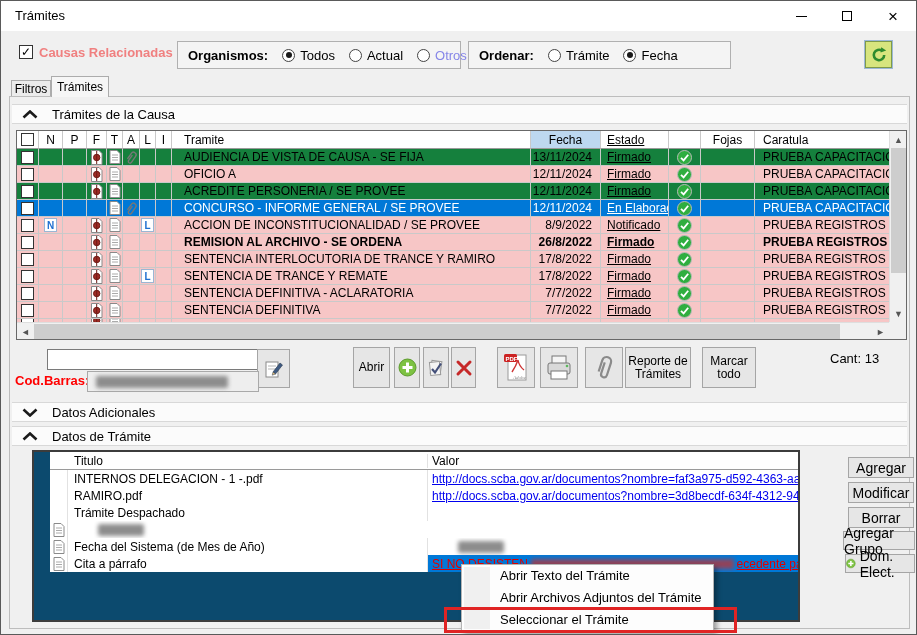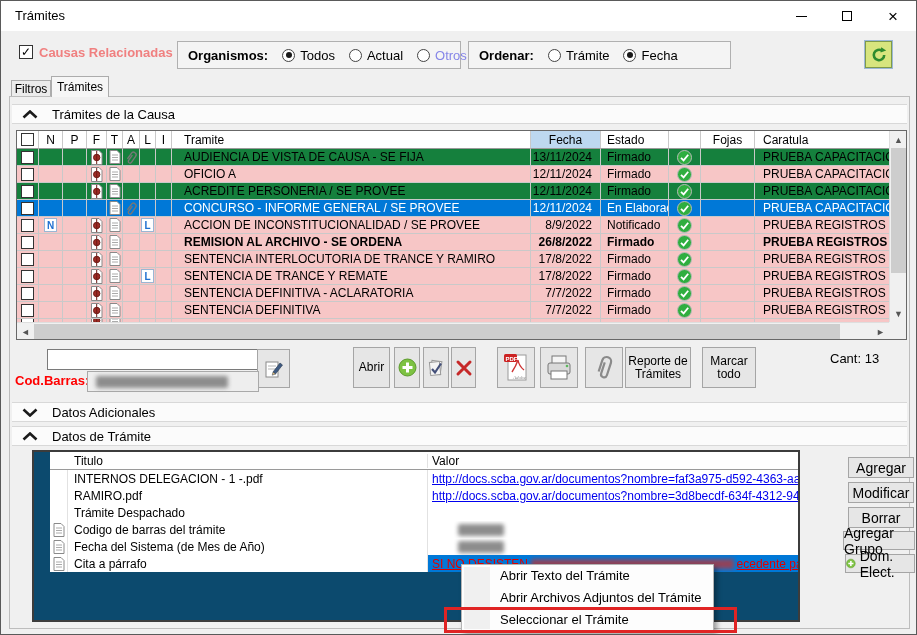--- a/index.html
+++ b/index.html
@@ -42,21 +42,21 @@
   .c0{width:22px;justify-content:center;}
   .c1{width:24px;justify-content:center;}
   .c2{width:24px;justify-content:center;}
   .c3{width:20px;justify-content:center;}
   .c4{width:16px;justify-content:center;}
   .c5{width:17px;justify-content:center;}
   .c6{width:16px;justify-content:center;}
   .c7{width:16px;justify-content:center;}
   .c8{width:359px;padding-left:12px;}
   .c9{width:70px;justify-content:flex-end;padding-right:8px;}
-  .c10{width:68px;padding-left:6px;}
+  .c10{width:68px;padding-left:6px;text-decoration:underline;}
   .c11{width:32px;justify-content:center;}
   .c12{width:54px;justify-content:center;}
   .c13{width:134px;padding-left:8px;border-right:none;}
   .g1hdr .c8,.g1hdr .c10,.g1hdr .c13{justify-content:flex-start;}
   .g1hdr .c9{justify-content:center;padding-right:0;background:#bdd8f0;}
   .row-yellow{background:#15803d;}
   .row-pink{background:#f7c6c6;}
   .row-sel{background:#0078d7;color:#fff;}
   .row-bold{font-weight:bold;}
   .row-partial{height:3px;overflow:hidden;}
@@ -723,21 +723,20 @@
           </div>
           <div class="g2row">
             <div class="g2c g2i">
               <svg width="12" height="14" viewBox="0 0 12 14">
                 <path d="M1 .5 H8 L11 3.5 V13.5 H1 Z" fill="#fff" stroke="#8a8a8a"></path>
                 <line x1="3" y1="5" x2="9" y2="5" stroke="#aaa"></line>
                 <line x1="3" y1="7.5" x2="9" y2="7.5" stroke="#aaa"></line>
                 <line x1="3" y1="10" x2="9" y2="10" stroke="#aaa"></line>
               </svg>
             </div>
-            <div class="g2c g2t">Codigo de barras del trámite</div>
             <div class="g2c g2v">
               <span class="blurblob" style="width:46px;height:12px;margin-left:26px;"></span>
             </div>
           </div>
           <div class="g2row">
             <div class="g2c g2i">
               <svg width="12" height="14" viewBox="0 0 12 14">
                 <path d="M1 .5 H8 L11 3.5 V13.5 H1 Z" fill="#fff" stroke="#8a8a8a"></path>
                 <line x1="3" y1="5" x2="9" y2="5" stroke="#aaa"></line>
                 <line x1="3" y1="7.5" x2="9" y2="7.5" stroke="#aaa"></line>

